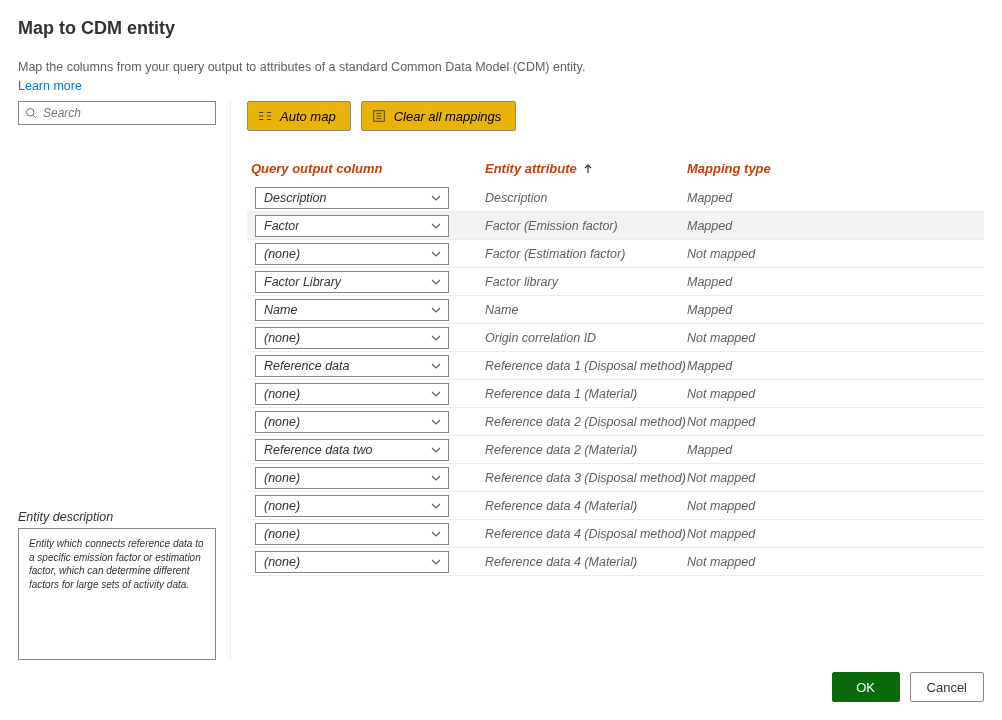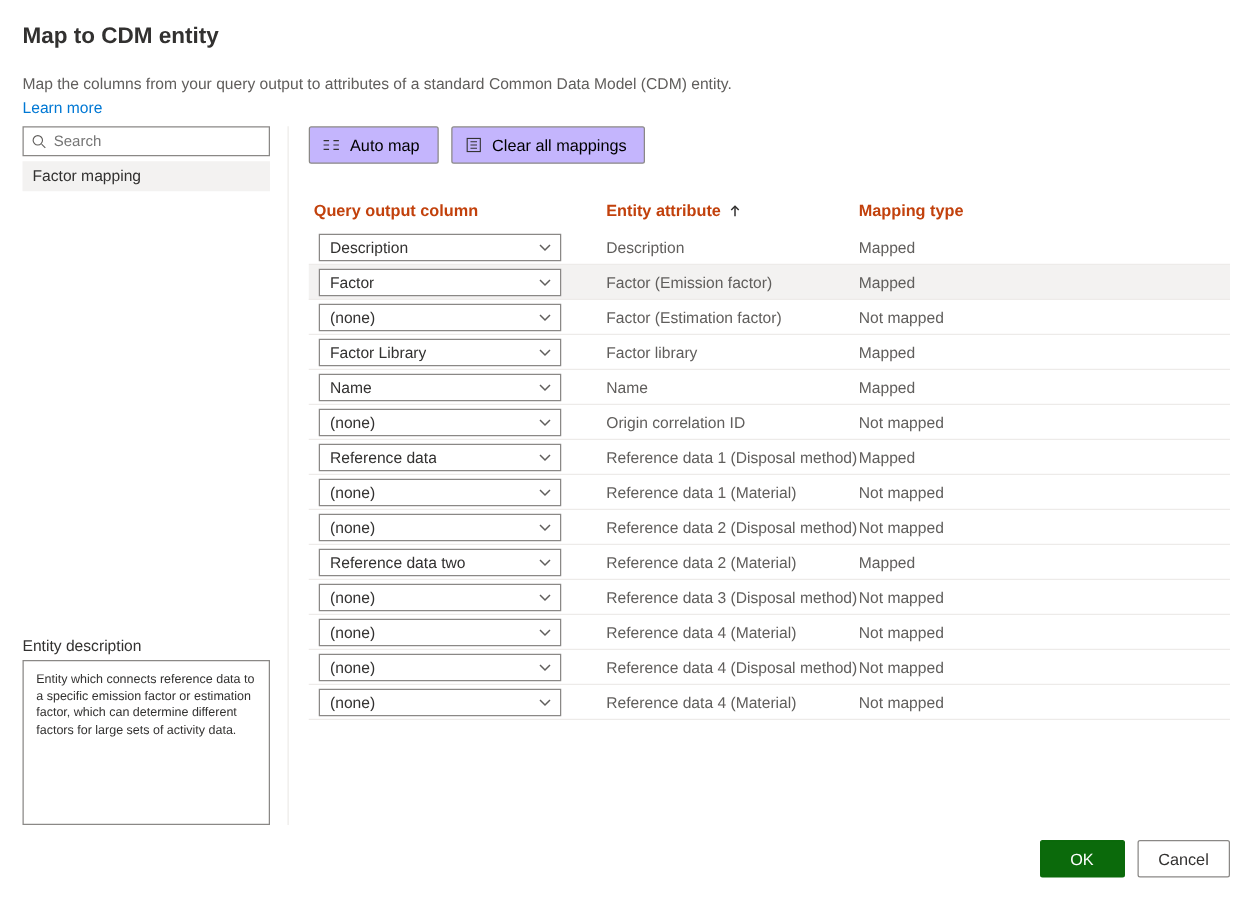--- a/index.html
+++ b/index.html
@@ -19,20 +19,21 @@
   .header-area { padding: 18px 18px 8px 18px; }
   .title { font-size: 18px; font-weight: 600; color: #323130; margin-bottom: 21px; }
   .subtitle { font-size: 12.5px; color: #605e5c; margin-bottom: 4px; margin-top: 19px; }
   .learn-more { color: #0078d4; font-size: 12.5px; cursor: pointer; }
 
   .body-area {
     flex: 1;
     display: flex;
     padding: 0 18px 0 18px;
     min-height: 0;
+    font-style: italic;
   }
   .sidebar {
     width: 213px; flex-shrink: 0;
     display: flex; flex-direction: column;
     border-right: 1px solid #edebe9;
     padding-right: 14px;
     margin-right: 16px;
   }
   .search-wrap {
     border: 1px solid #8a8886;
@@ -61,21 +62,21 @@
     font-size: 10px;
     color: #323130;
     height: 132px;
     line-height: 1.35;
   }
 
   .main { flex:1; display:flex; flex-direction:column; min-width:0; }
   .toolbar { display:flex; gap:10px; margin-bottom: 22px; margin-top: 0px; }
   .tbutton {
     border: 1px solid #8a8886;
-    background: #c4b5fd;
+    background: #eab308;
     height: 30px;
     padding: 0 14px 0 10px;
     display:flex; align-items:center; gap:8px;
     font: inherit; font-size: 13px;
     cursor: pointer;
     border-radius: 2px;
   }
 
   .grid-header {
     display:flex; align-items:center;
@@ -139,21 +140,20 @@
   <div class="body-area">
 
     <div class="sidebar">
       <div class="search-wrap">
         <svg width="12" height="12" viewBox="0 0 16 16" fill="none" stroke="#605e5c" stroke-width="1.2">
           <circle cx="7" cy="7" r="5"></circle>
             <line x1="11" y1="11" x2="15" y2="15"></line>
         </svg>
         <input type="text" placeholder="Search" style="">
       </div>
-      <div class="side-item">Factor mapping</div>
 
       <div class="sidebar-spacer"></div>
 
       <div class="entity-desc-label">Entity description</div>
       <div class="entity-desc-box">Entity which connects reference data to a specific emission factor or estimation factor, which can determine different factors for large sets of activity data.</div>
     </div>
 
     <div class="main">
       <div class="toolbar">
         <button class="tbutton">

